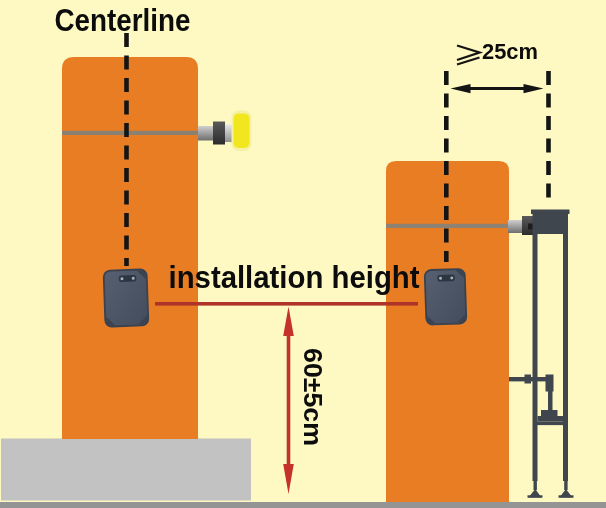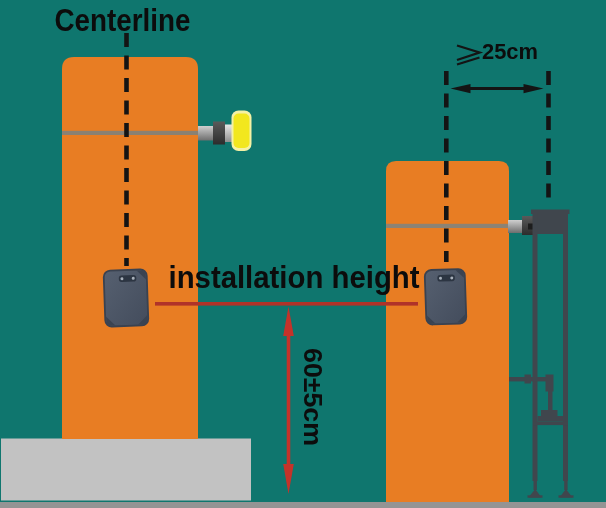--- a/index.html
+++ b/index.html
@@ -1,16 +1,16 @@
 <!DOCTYPE html>
 <html><head>
 <meta charset="utf-8">
 <style>
   html,body{margin:0;padding:0;background:#fff;}
-  #stage{position:relative;width:606px;height:508px;background:#0f766e;overflow:hidden;
+  #stage{position:relative;width:606px;height:508px;background:#fef9c3;overflow:hidden;
          font-family:"Liberation Sans",sans-serif;}
   svg{position:absolute;left:0;top:0;}
 </style>
 </head>
 <body>
 <div id="stage">
 <svg width="606" height="508" viewBox="0 0 606 508">
   <defs>
     <linearGradient id="shaft" x1="0" y1="0" x2="0" y2="1">
       <stop offset="0" stop-color="#cfcfcf"></stop>

